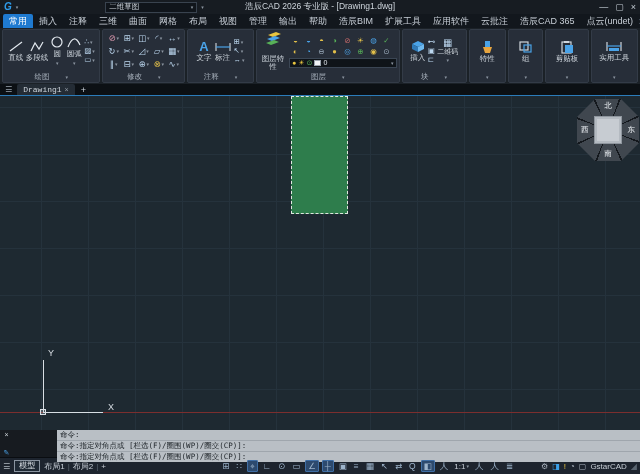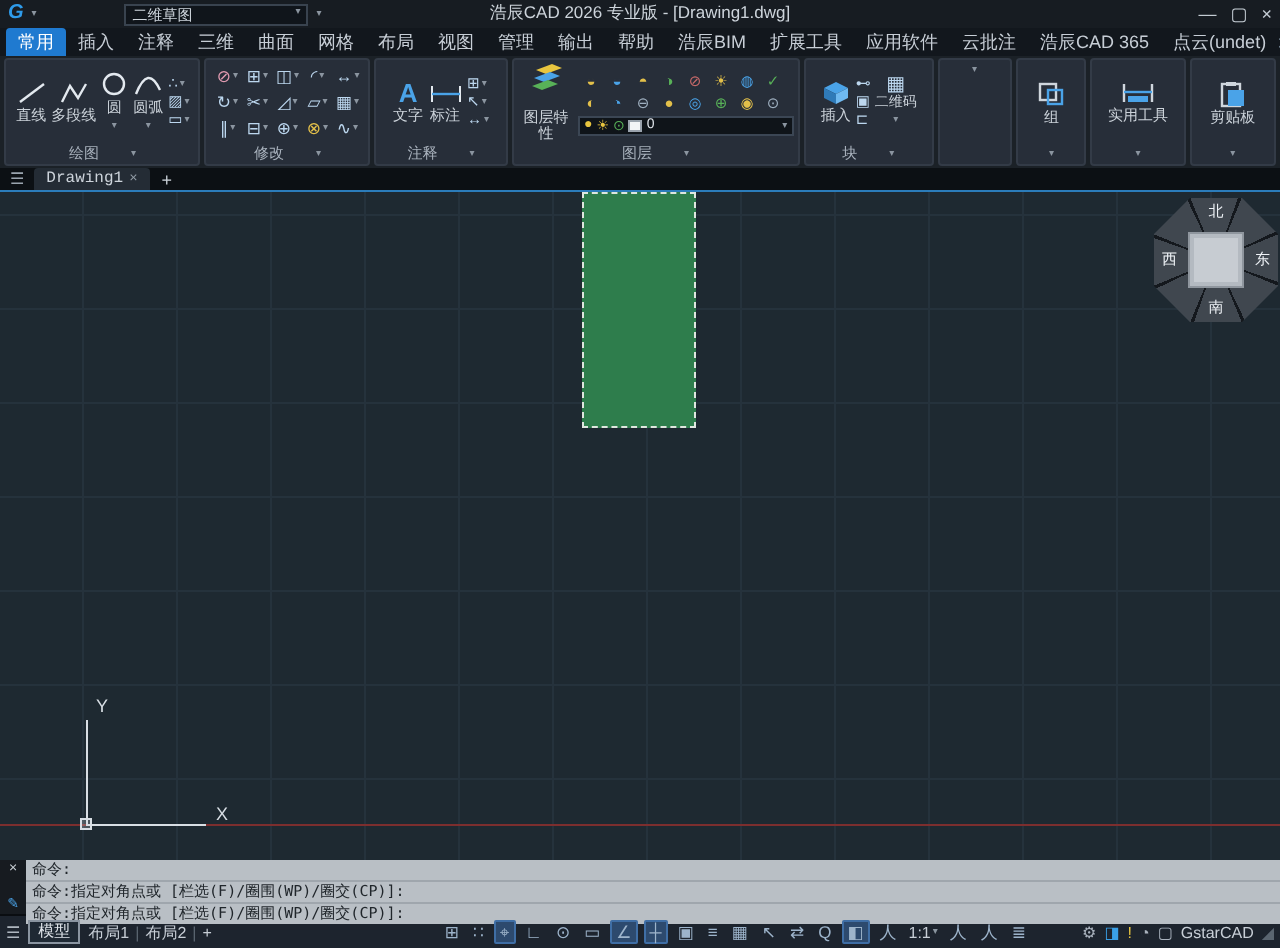--- a/index.html
+++ b/index.html
@@ -5,21 +5,21 @@
   *{box-sizing:border-box;margin:0;padding:0;}
   html,body{width:640px;height:474px;overflow:hidden;}
   body{font-family:"Liberation Sans","DejaVu Sans",sans-serif;background:#1e2931;color:#c7ced6;}
 
   
   .titlebar{height:14px;background:#171c22;display:flex;align-items:center;padding:0 4px;gap:4px;position:relative;}
   .logo{color:#2e9bea;font-weight:bold;font-style:italic;font-size:10px;line-height:10px;}
   .qa-icons{display:flex;gap:4px;align-items:center;}
   .qa-icons span{font-size:8px;color:#c3cbd3;line-height:10px;}
   .tiny-caret{font-size:5px;color:#8b95a0;}
-  .ws-box{background:#10151b;border:1px solid #39434f;height:11px;width:92px;display:flex;padding:0 3px;font-size:7.5px;color:#cfd6dd;gap:2px;}
+  .ws-box{background:#10151b;border:1px solid #39434f;height:11px;width:92px;display:flex;align-items:center;padding:0 3px;font-size:7.5px;color:#cfd6dd;gap:2px;margin-left:43px;}
   .ws-box .spacer{flex:1;}
   .app-title{position:absolute;left:0;right:0;text-align:center;font-size:8.5px;color:#cdd4db;pointer-events:none;}
   .winbtns{margin-left:auto;display:flex;gap:7px;align-items:center;z-index:2;}
   .winbtns span{font-size:9px;color:#c3cbd3;line-height:10px;}
 
   
   .tabrow{height:14px;background:#12171d;display:flex;align-items:stretch;padding-left:3px;}
   .rtab{display:flex;align-items:center;padding:0 6px;font-size:9px;color:#c7ced6;white-space:nowrap;}
   .rtab.active{background:#1f7ad0;color:#fff;border-radius:2px 2px 0 0;}
   .tabrow-right{margin-left:auto;display:flex;align-items:center;gap:6px;padding-right:4px;}
@@ -75,21 +75,21 @@
   .lab-w{left:4px;top:50%;transform:translateY(-50%);}
   .lab-e{right:4px;top:50%;transform:translateY(-50%);}
 
   
   .cmd{height:27px;display:flex;background:#171b20;}
   .cmd-gutter{width:13px;background:#171b20;display:flex;flex-direction:column;align-items:center;justify-content:space-between;padding:1px 0;}
   .cmd-gutter .cx{color:#cdd3d8;font-size:7px;line-height:7px;}
   .cmd-gutter .ct{color:#4aa3e8;font-size:7px;line-height:7px;}
   .cmd-lines{flex:1;display:flex;flex-direction:column;}
   .cmd-line{flex:1;background:#b9bfc5;border-bottom:1px solid #9fa6ad;display:flex;align-items:center;padding-left:3px;
-    font-family:"DejaVu Sans Mono",monospace;font-size:7.5px;color:#20262b;white-space:nowrap;}
+    font-family:"DejaVu Sans Mono",monospace;font-size:7.5px;color:#20262b;white-space:nowrap;margin-left:44px;}
   .cmd-line:last-child{border-bottom:none;}
 
   
   .statusbar{height:17px;background:#1d242e;border-top:1px solid #0a0d11;display:flex;align-items:center;padding:0 3px;gap:4px;font-size:8px;}
   .sb-menu{color:#aeb6bf;font-size:8px;}
   .model-btn{border:1px solid #8a94a0;background:#1f2934;color:#dfe4ea;padding:0 4px;font-size:8px;line-height:10px;}
   .layouts{display:flex;gap:3px;color:#c7ced6;align-items:center;}
   .layouts .sep{color:#5a6570;}
   .sb-spacer{flex:1;}
   .coords{font-family:"DejaVu Sans Mono",monospace;font-size:8px;color:#d5dbe1;letter-spacing:-0.3px;}
@@ -457,66 +457,75 @@
         <span class="tiny-caret">▾</span>
       </div>
     </div>
     <div class="panel-label">
       <span>块</span>
       <span class="tiny-caret">▾</span>
     </div>
   </div>
 
   <div class="panel" style="width:38px">
+    <div class="panel-body">
+      <div class="bigbtn">
+        <svg width="15" height="14">
+          <rect x="5" y="1" width="5" height="6" fill="#4aa3e8"></rect>
+          <polygon points="3,7 12,7 10,13 5,13" fill="#e8a53f"></polygon>
+        </svg>
+        <span>特性</span>
+      </div>
+    </div>
     <div class="panel-label">
       <span class="tiny-caret">▾</span>
     </div>
   </div>
 
   <div class="panel" style="width:36px">
     <div class="panel-body">
       <div class="bigbtn">
         <svg width="15" height="14">
           <rect x="2" y="2" width="8" height="8" fill="none" stroke="#cfd6dd" stroke-width="1.2"></rect>
           <rect x="6" y="5" width="7" height="7" fill="none" stroke="#4aa3e8" stroke-width="1.2"></rect>
         </svg>
         <span>组</span>
+      </div>
+    </div>
+    <div class="panel-label">
+      <span class="tiny-caret">▾</span>
+    </div>
+  </div>
+
+  <div class="panel" style="width:44px">
+    <div class="panel-body">
+      <div class="bigbtn">
+        <svg width="14" height="14">
+          <rect x="2" y="2" width="9" height="11" fill="none" stroke="#cfd6dd" stroke-width="1.2"></rect>
+          <rect x="4" y="1" width="5" height="2" fill="#cfd6dd"></rect>
+          <rect x="5" y="5" width="8" height="8" fill="#4aa3e8"></rect>
+        </svg>
+        <span>剪贴板</span>
       </div>
     </div>
     <div class="panel-label">
       <span class="tiny-caret">▾</span>
     </div>
   </div>
 
   <div class="panel" style="width:48px">
     <div class="panel-body">
       <div class="bigbtn">
         <svg width="18" height="13">
           <line x1="2" y1="2" x2="2" y2="11" stroke="#cfd6dd" stroke-width="1.2"></line>
           <line x1="16" y1="2" x2="16" y2="11" stroke="#cfd6dd" stroke-width="1.2"></line>
           <line x1="2" y1="6" x2="16" y2="6" stroke="#4aa3e8" stroke-width="1.2"></line>
           <rect x="4" y="8" width="10" height="3" fill="#4aa3e8"></rect>
         </svg>
         <span>实用工具</span>
-      </div>
-    </div>
-    <div class="panel-label">
-      <span class="tiny-caret">▾</span>
-    </div>
-  </div>
-
-  <div class="panel" style="width:44px">
-    <div class="panel-body">
-      <div class="bigbtn">
-        <svg width="14" height="14">
-          <rect x="2" y="2" width="9" height="11" fill="none" stroke="#cfd6dd" stroke-width="1.2"></rect>
-          <rect x="4" y="1" width="5" height="2" fill="#cfd6dd"></rect>
-          <rect x="5" y="5" width="8" height="8" fill="#4aa3e8"></rect>
-        </svg>
-        <span>剪贴板</span>
       </div>
     </div>
     <div class="panel-label">
       <span class="tiny-caret">▾</span>
     </div>
   </div>
 </div>
 
 <div class="doctabs">
   <span class="hamb">☰</span>

